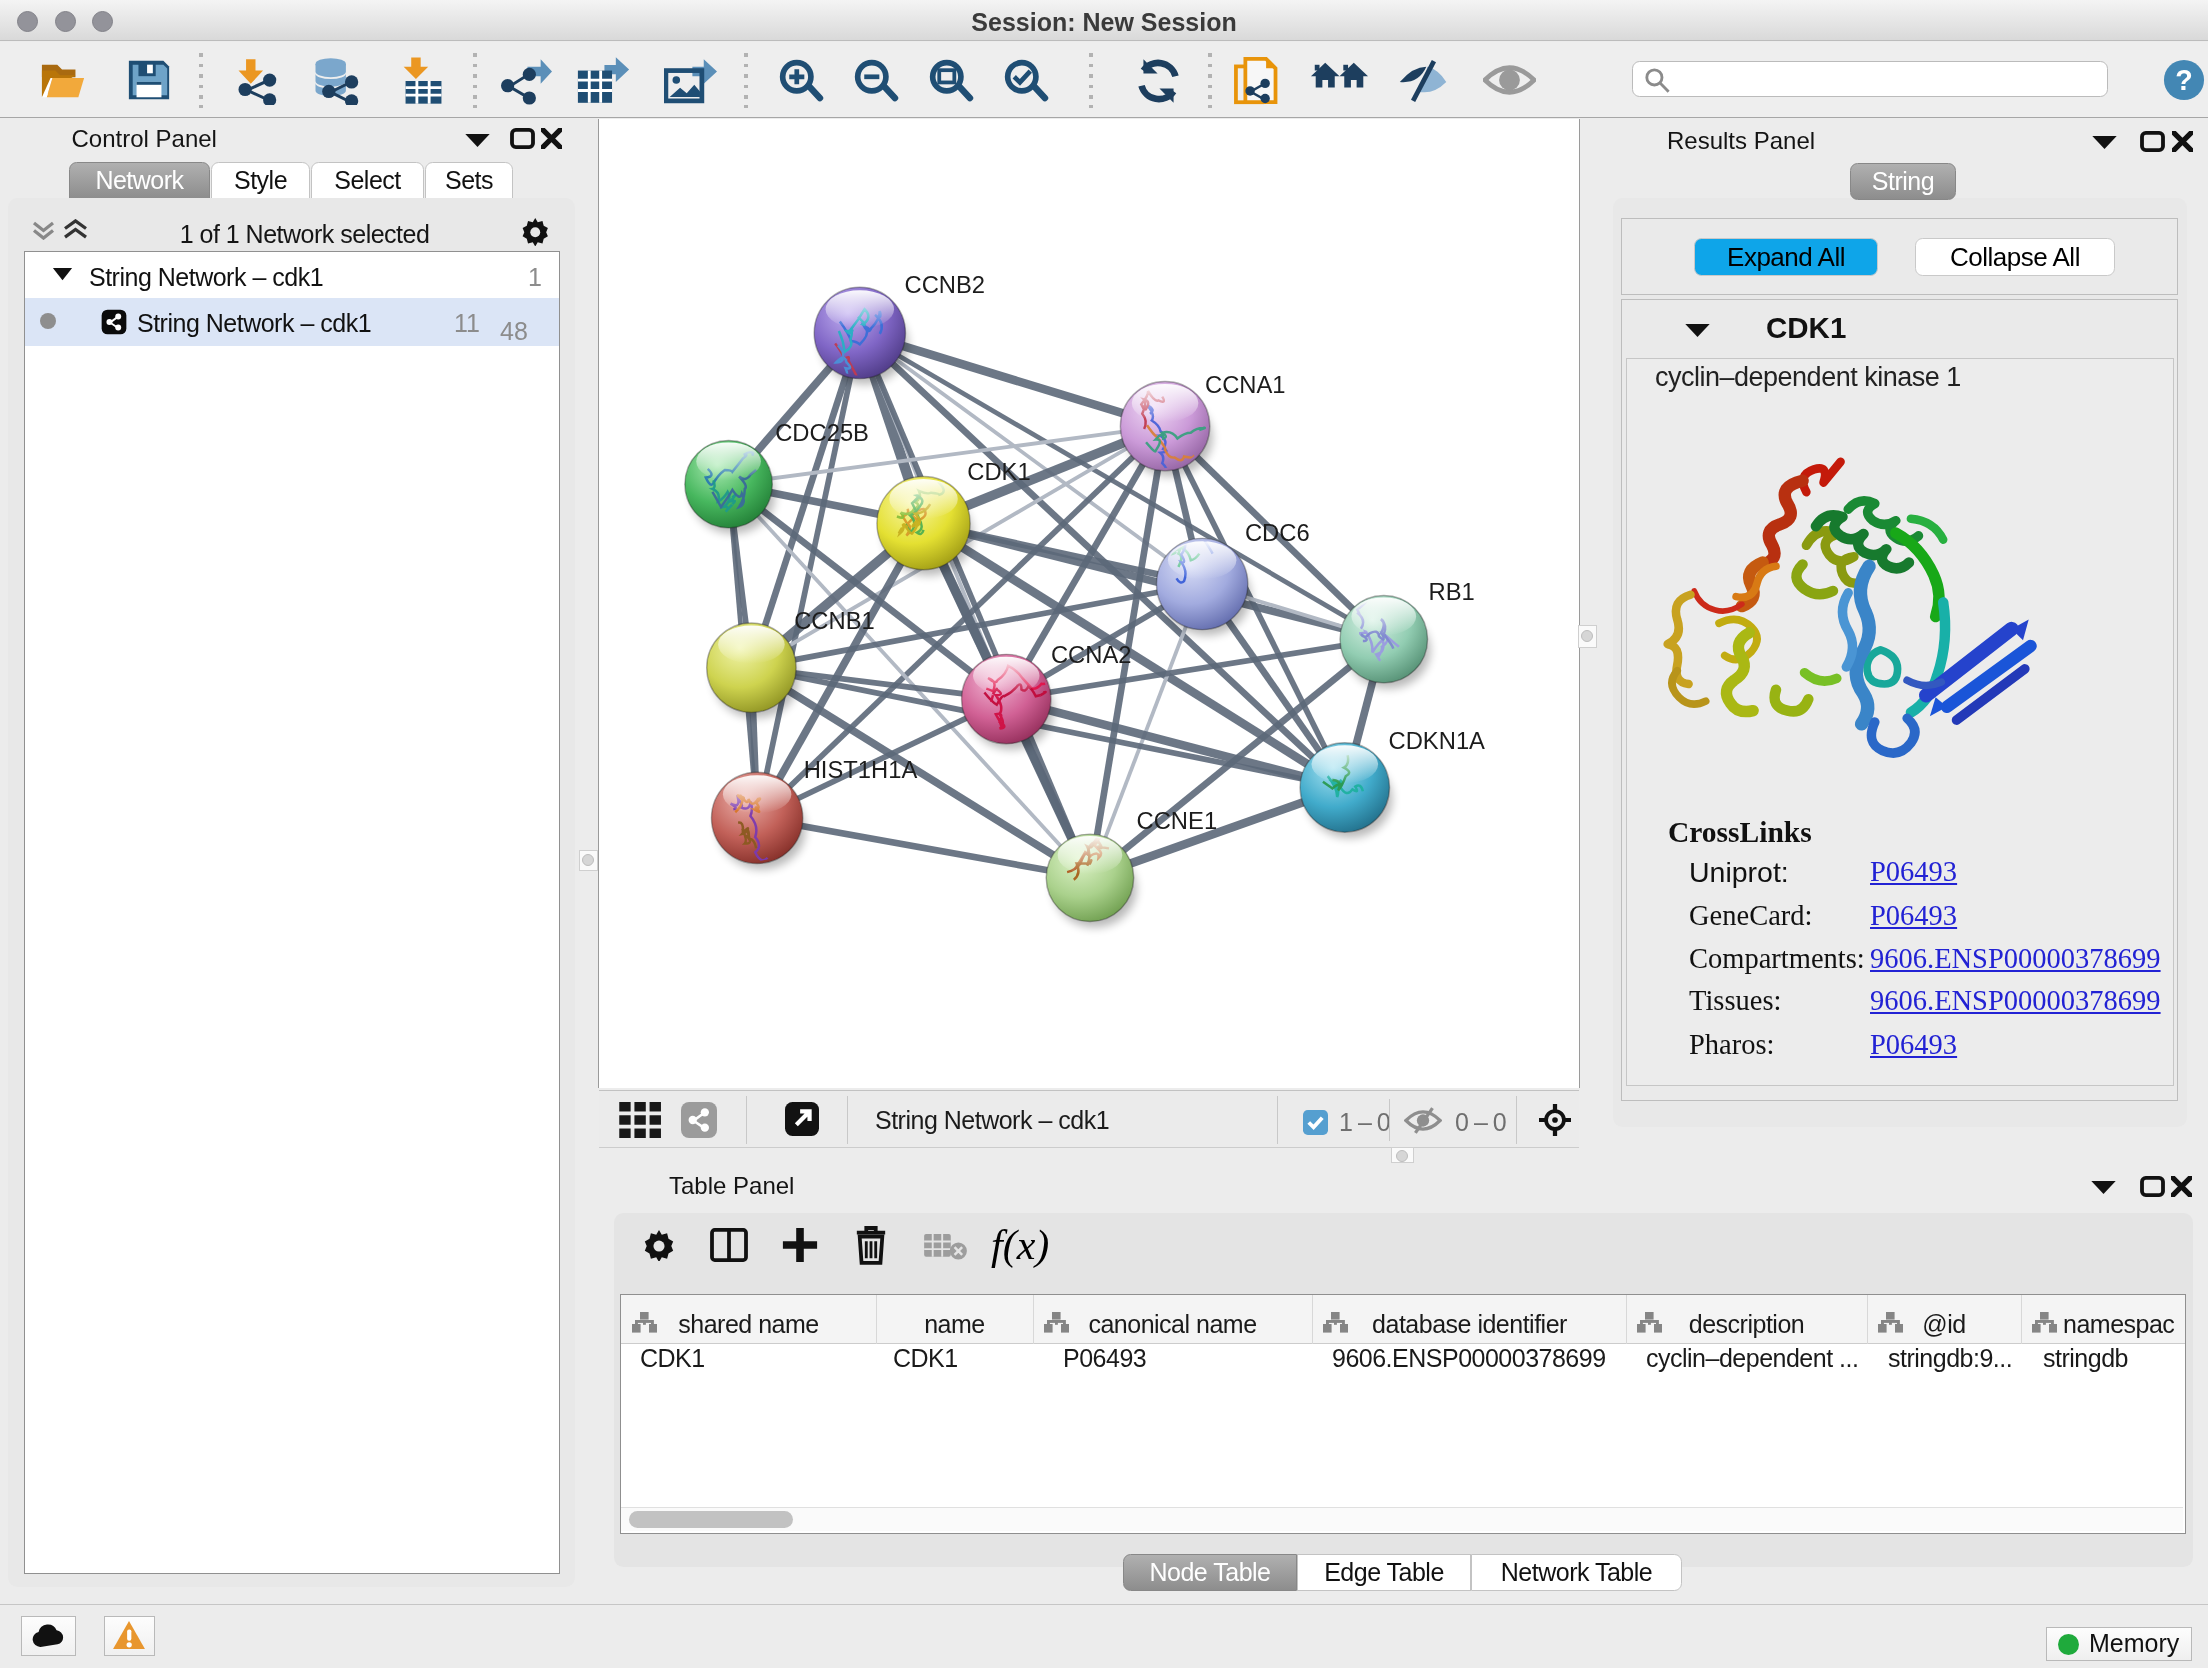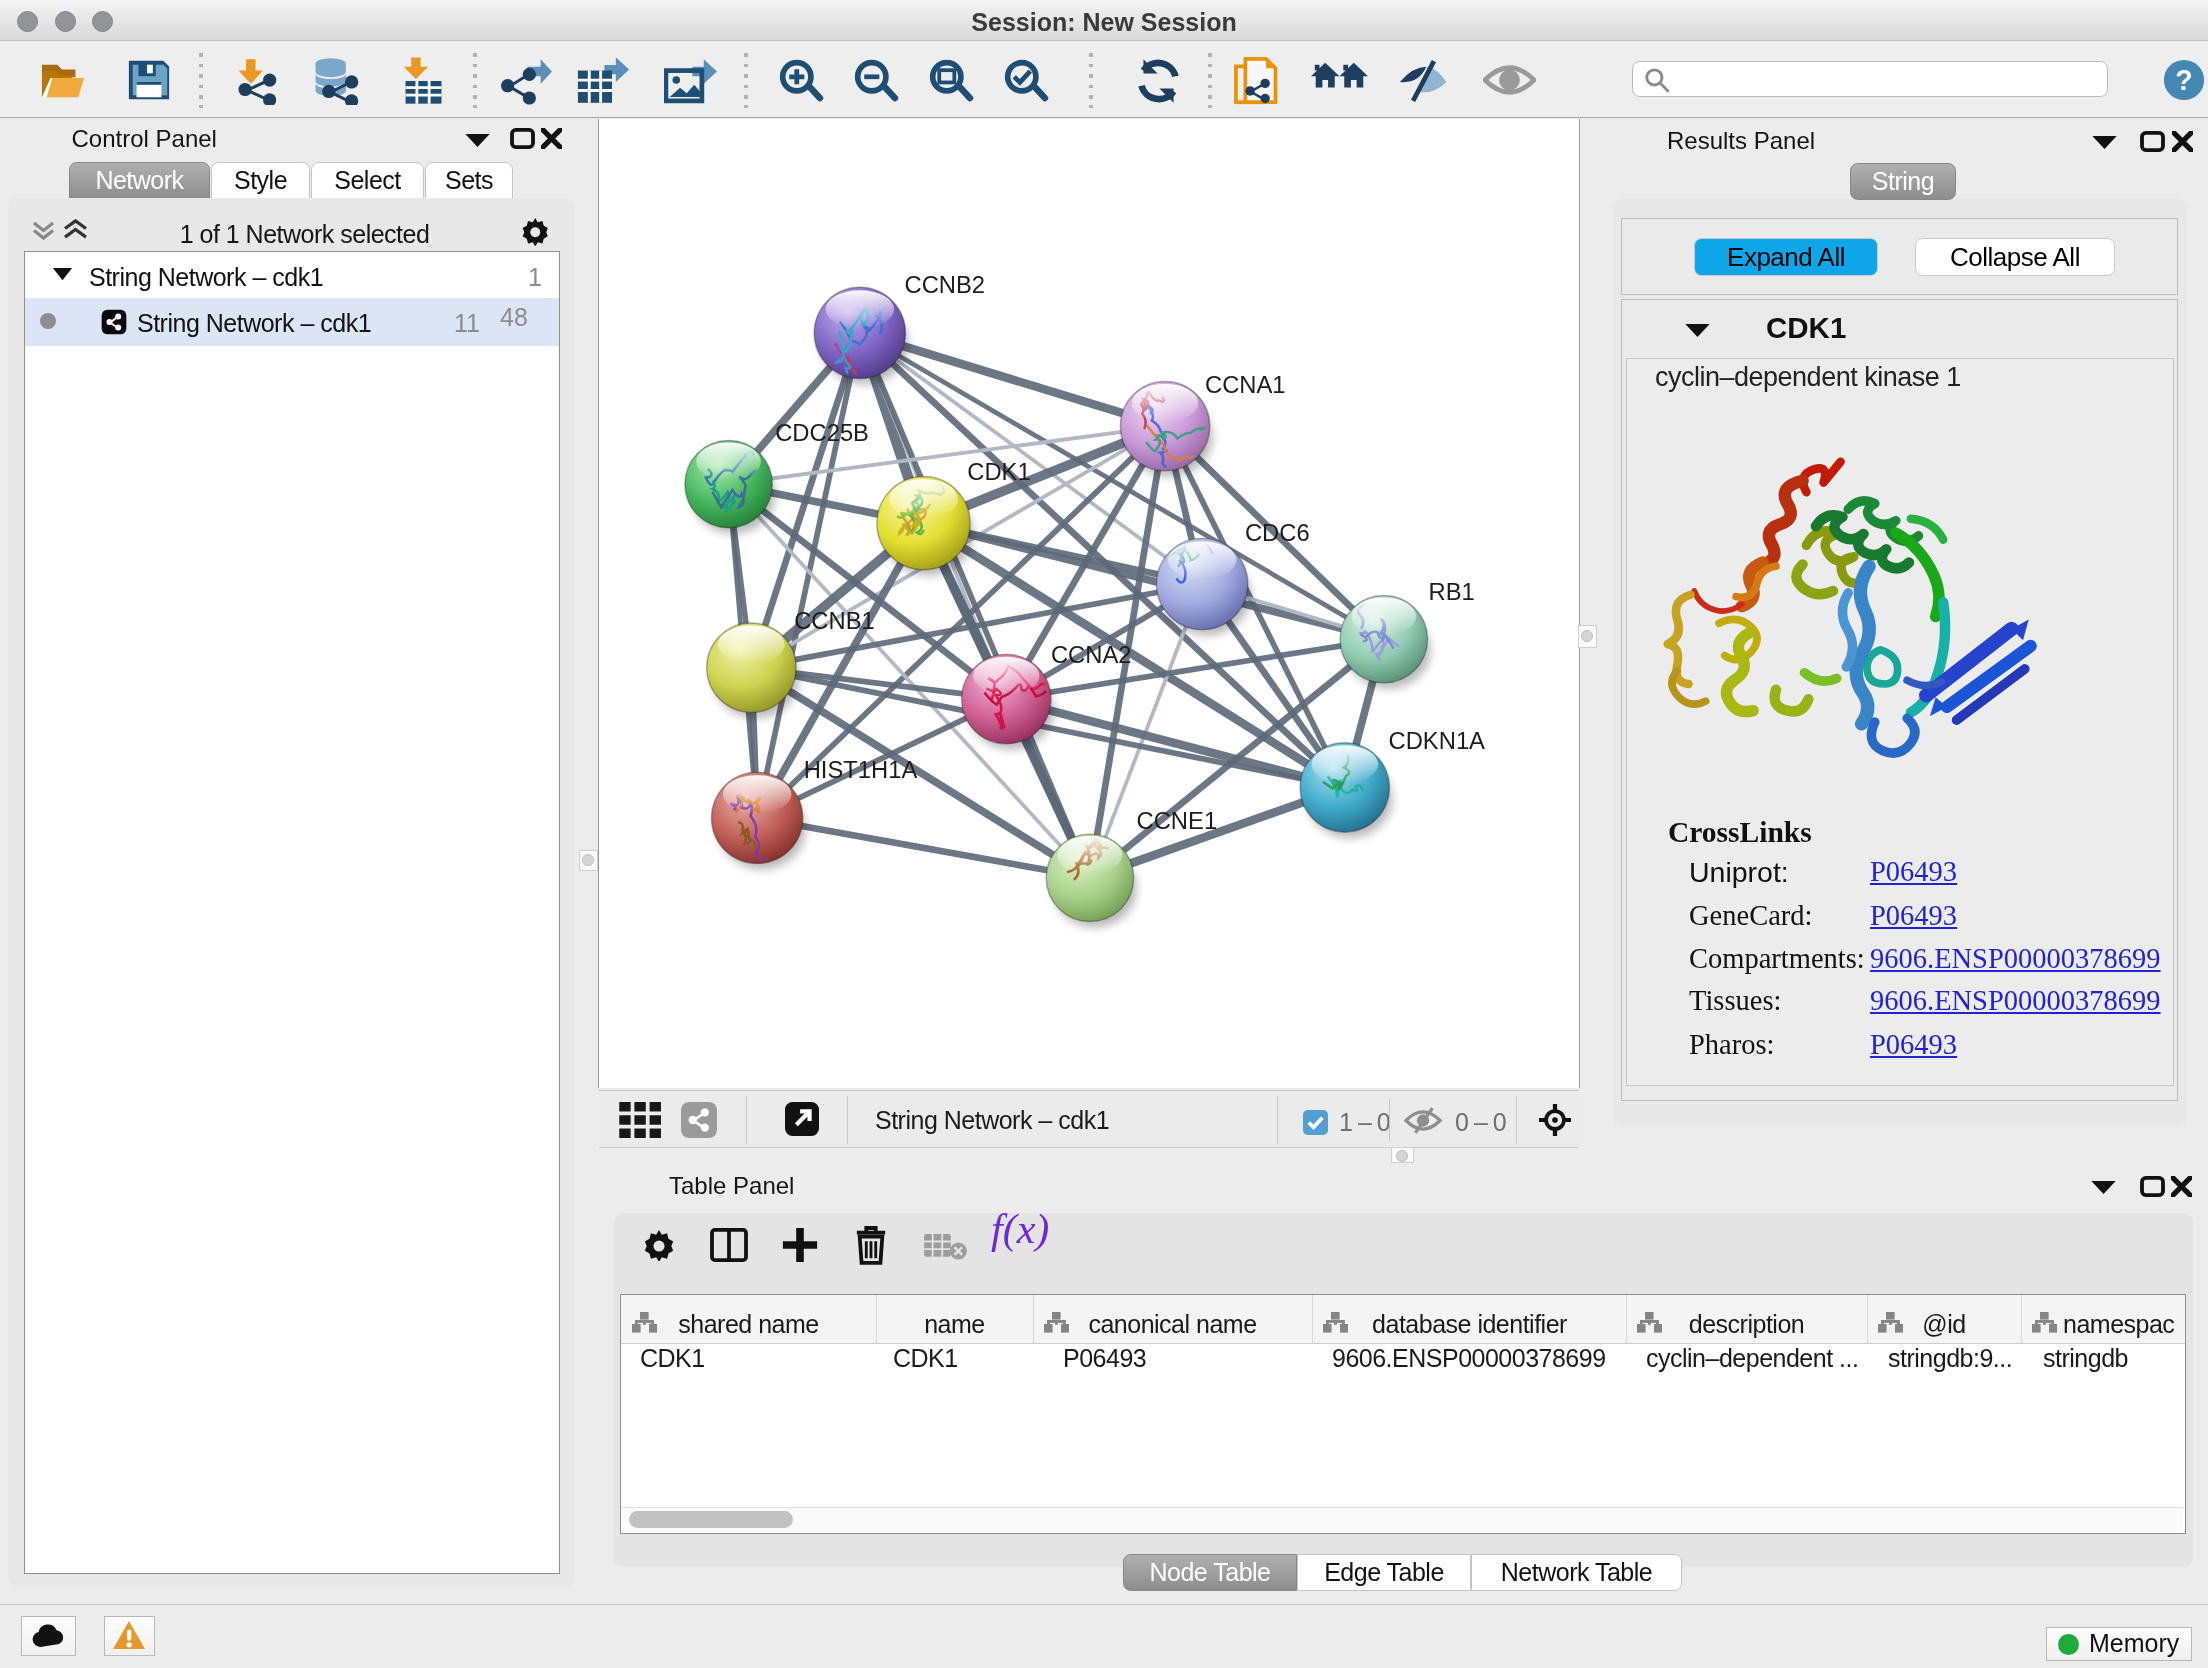--- a/index.html
+++ b/index.html
@@ -268,21 +268,21 @@
         <rect x="1" y="1" width="38" height="38" rx="9" fill="#0b0b0b"></rect>
         <g fill="#fff">
           <circle cx="26.5" cy="11.5" r="4.6"></circle>
             <circle cx="13" cy="20" r="4.6"></circle>
             <circle cx="26.5" cy="28.5" r="4.6"></circle>
           <path d="M25.5 10.5 L14 19 l1.6 2.4 11.5 -8.5 z M13 18.5 l13.5 9 -1.6 2.4 -13.5 -9 z"></path>
         </g>
       </svg>
       <div style="position:absolute;left:112px;top:11.4px;font-size:25px;letter-spacing:-0.5px;color:#111">String Network – cdk1</div>
       <div style="position:absolute;left:429px;top:11.4px;font-size:25px;color:#8c8c8c">11</div>
-      <div style="position:absolute;left:475px;top:5px;font-size:25px;color:#8c8c8c">48</div>
+      <div style="position:absolute;left:475px;top:19px;font-size:25px;color:#8c8c8c">48</div>
     </div>
   </div>
 
   <div class="abs" style="left:579px;top:850px;width:19px;height:21px;background:#fafafa;border:1px solid #cfcfcf"></div>
   <div class="abs" style="left:582px;top:854px;width:12.4px;height:12.4px;border-radius:50%;background:#d6d6d6;border:1px solid #bdbdbd"></div>
 </div>
 <div id="netview">
     <svg width="980" height="969" viewBox="0 0 1030 1019" style="position:absolute;left:0;top:0">
 <defs>
 <linearGradient id="hl" x1="0" y1="0" x2="0" y2="1">
@@ -695,21 +695,21 @@
   <svg class="abs" style="left:325px;top:70px" width="44" height="28.5" viewBox="0 0 46 30">
     <g fill="#9d9d9d">
       <rect x="0" y="2" width="28" height="24" rx="2"></rect>
     </g>
     <g stroke="#e4e4e4" stroke-width="2">
       <path d="M0 10 h28 M0 18 h28 M9 2 v24 M19 2 v24"></path>
     </g>
     <circle cx="36" cy="20" r="9" fill="#9d9d9d"></circle>
     <path d="M32 16 l8 8 M40 16 l-8 8" stroke="#e4e4e4" stroke-width="2.6"></path>
   </svg>
-  <div class="abs" style="left:392px;top:43px;font-size:42px;color:#6d28d9;font-style:italic;font-family:'Liberation Serif',serif">f(x)</div>
+  <div class="abs" style="left:392px;top:59px;font-size:42px;color:#000000;font-style:italic;font-family:'Liberation Serif',serif">f(x)</div>
 
   <div class="abs" style="left:21px;top:132px;width:1566px;height:240px;background:#ffffff;border:1.9px solid #8f8f8f">
     <div style="position:absolute;left:0;top:0;width:100%;height:49px;background:#f4f4f4;border-bottom:1.9px solid #cccccc"></div>
     <div class="abs" style="left:255px;top:0;height:49px;border-left:1.9px solid #d8d8d8"></div>
     <div class="abs" style="left:412px;top:0;height:49px;border-left:1.9px solid #d8d8d8"></div>
     <div class="abs" style="left:691px;top:0;height:49px;border-left:1.9px solid #d8d8d8"></div>
     <div class="abs" style="left:1005px;top:0;height:49px;border-left:1.9px solid #d8d8d8"></div>
     <div class="abs" style="left:1246px;top:0;height:49px;border-left:1.9px solid #d8d8d8"></div>
     <div class="abs" style="left:1400px;top:0;height:49px;border-left:1.9px solid #d8d8d8"></div>
     <div class="hcell" style="left:0;width:255px">shared name</div>

